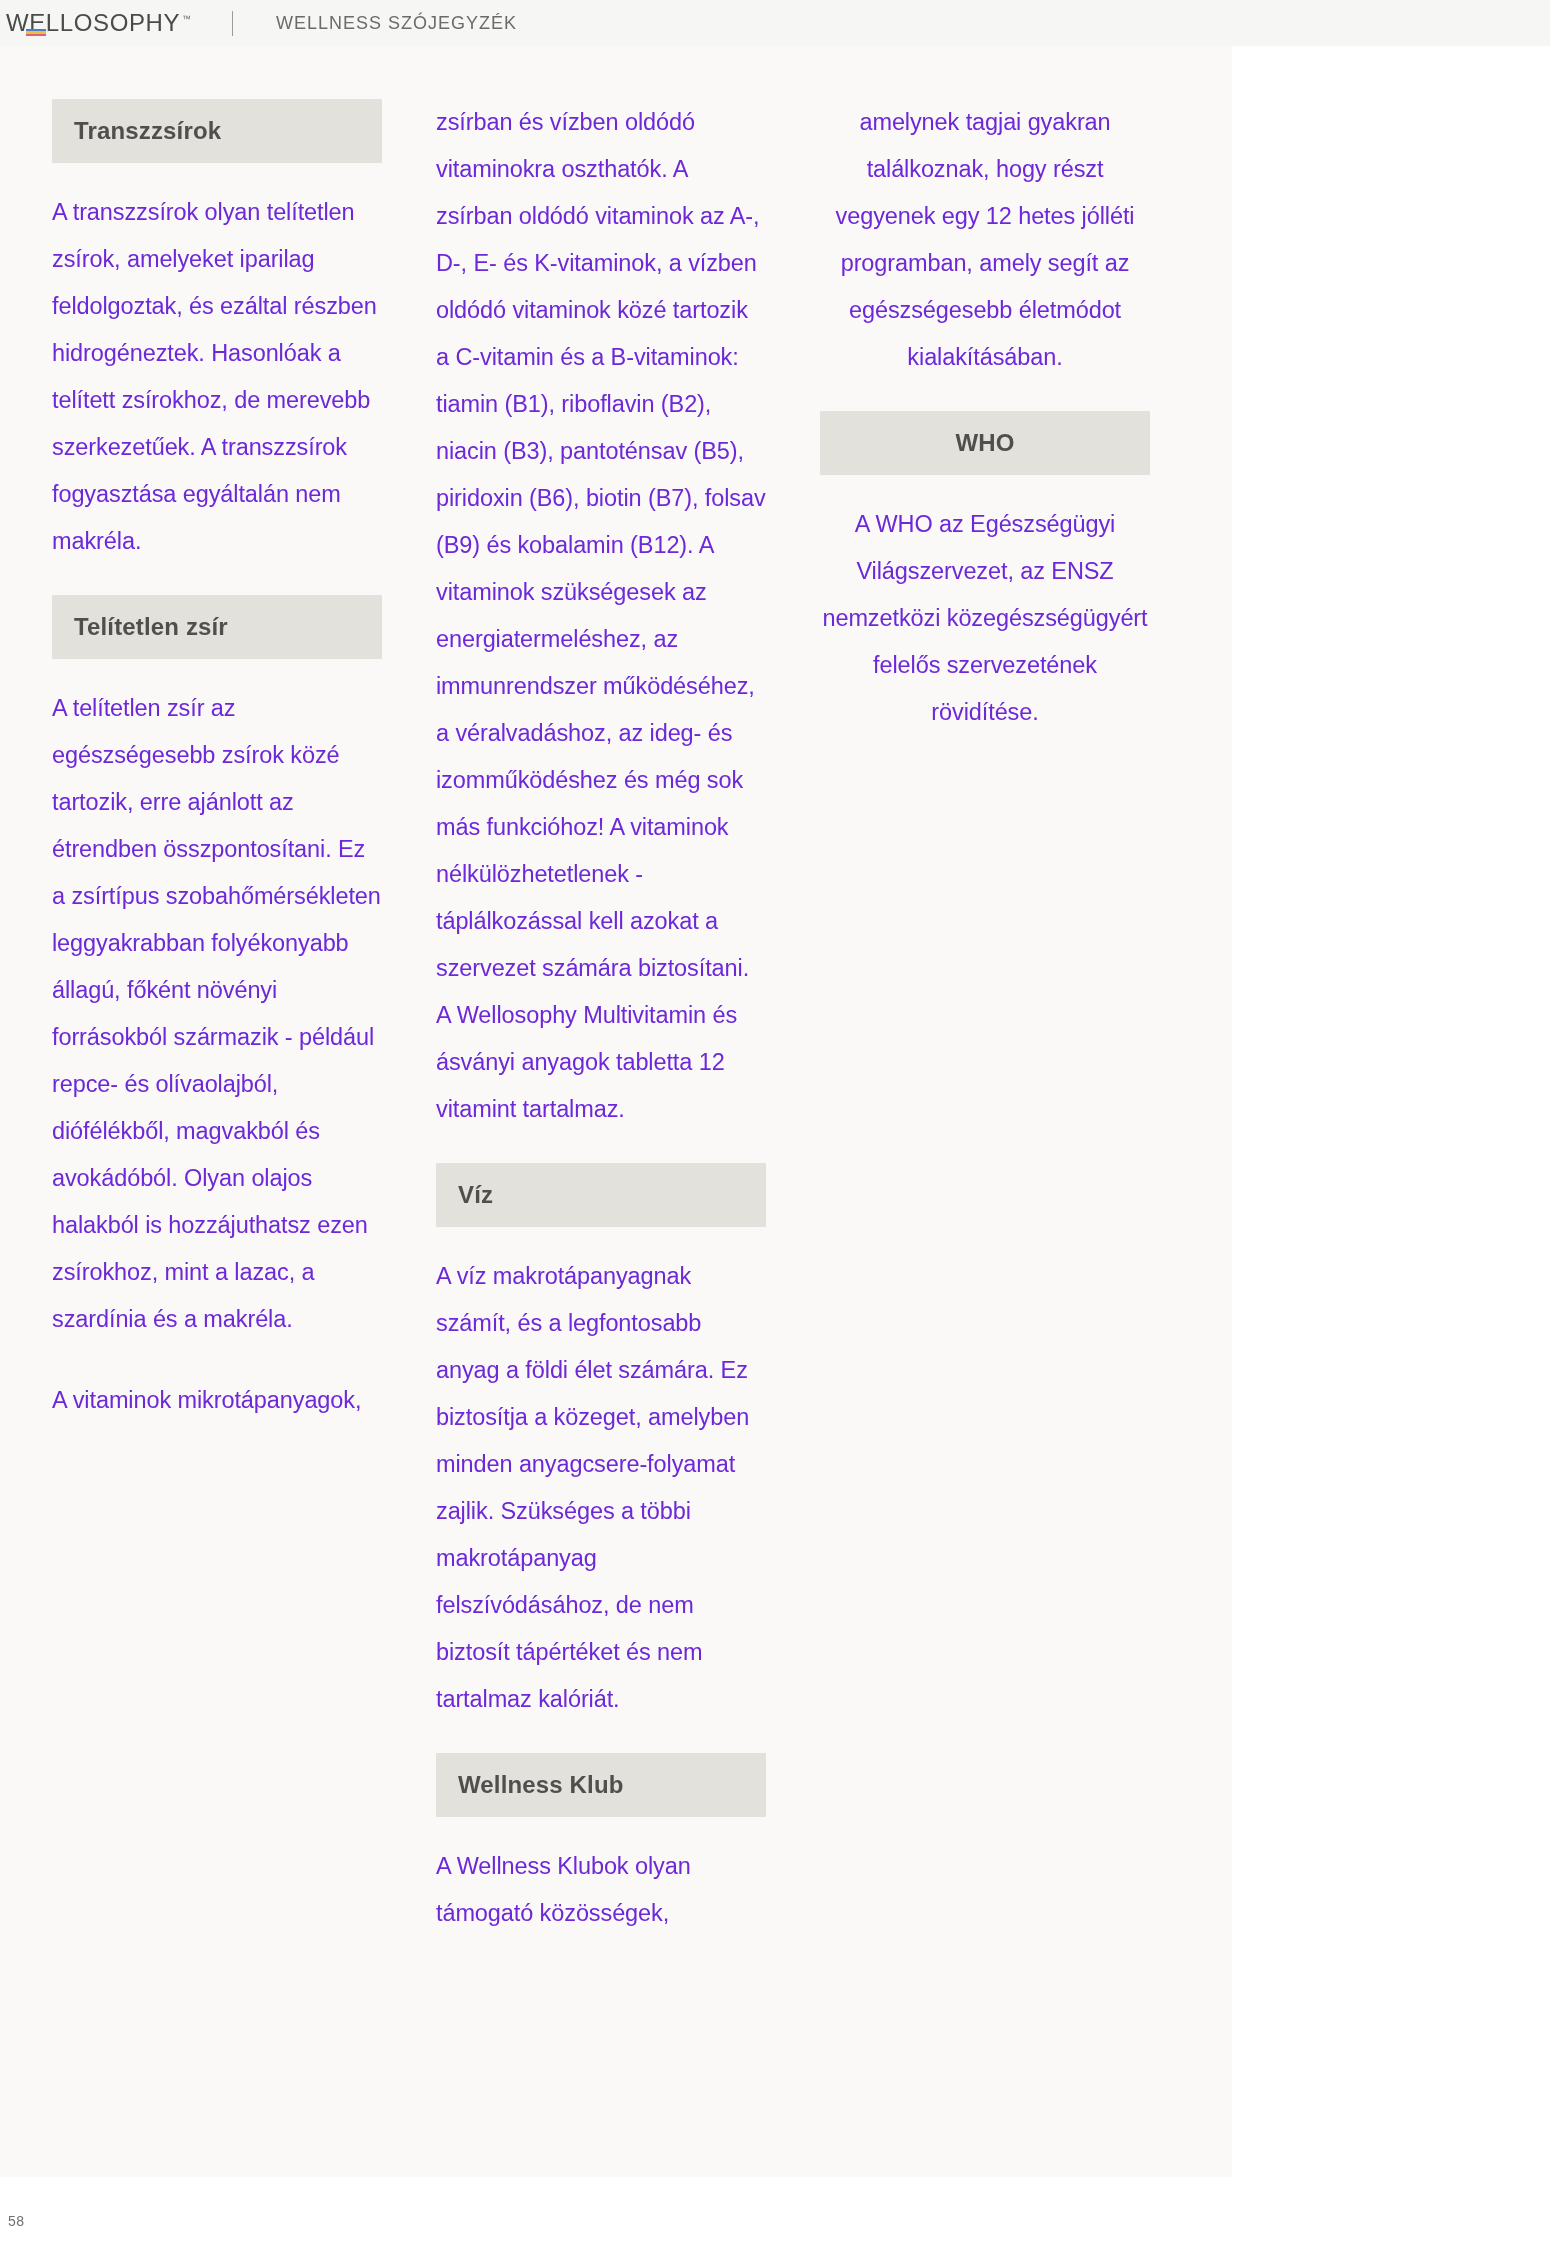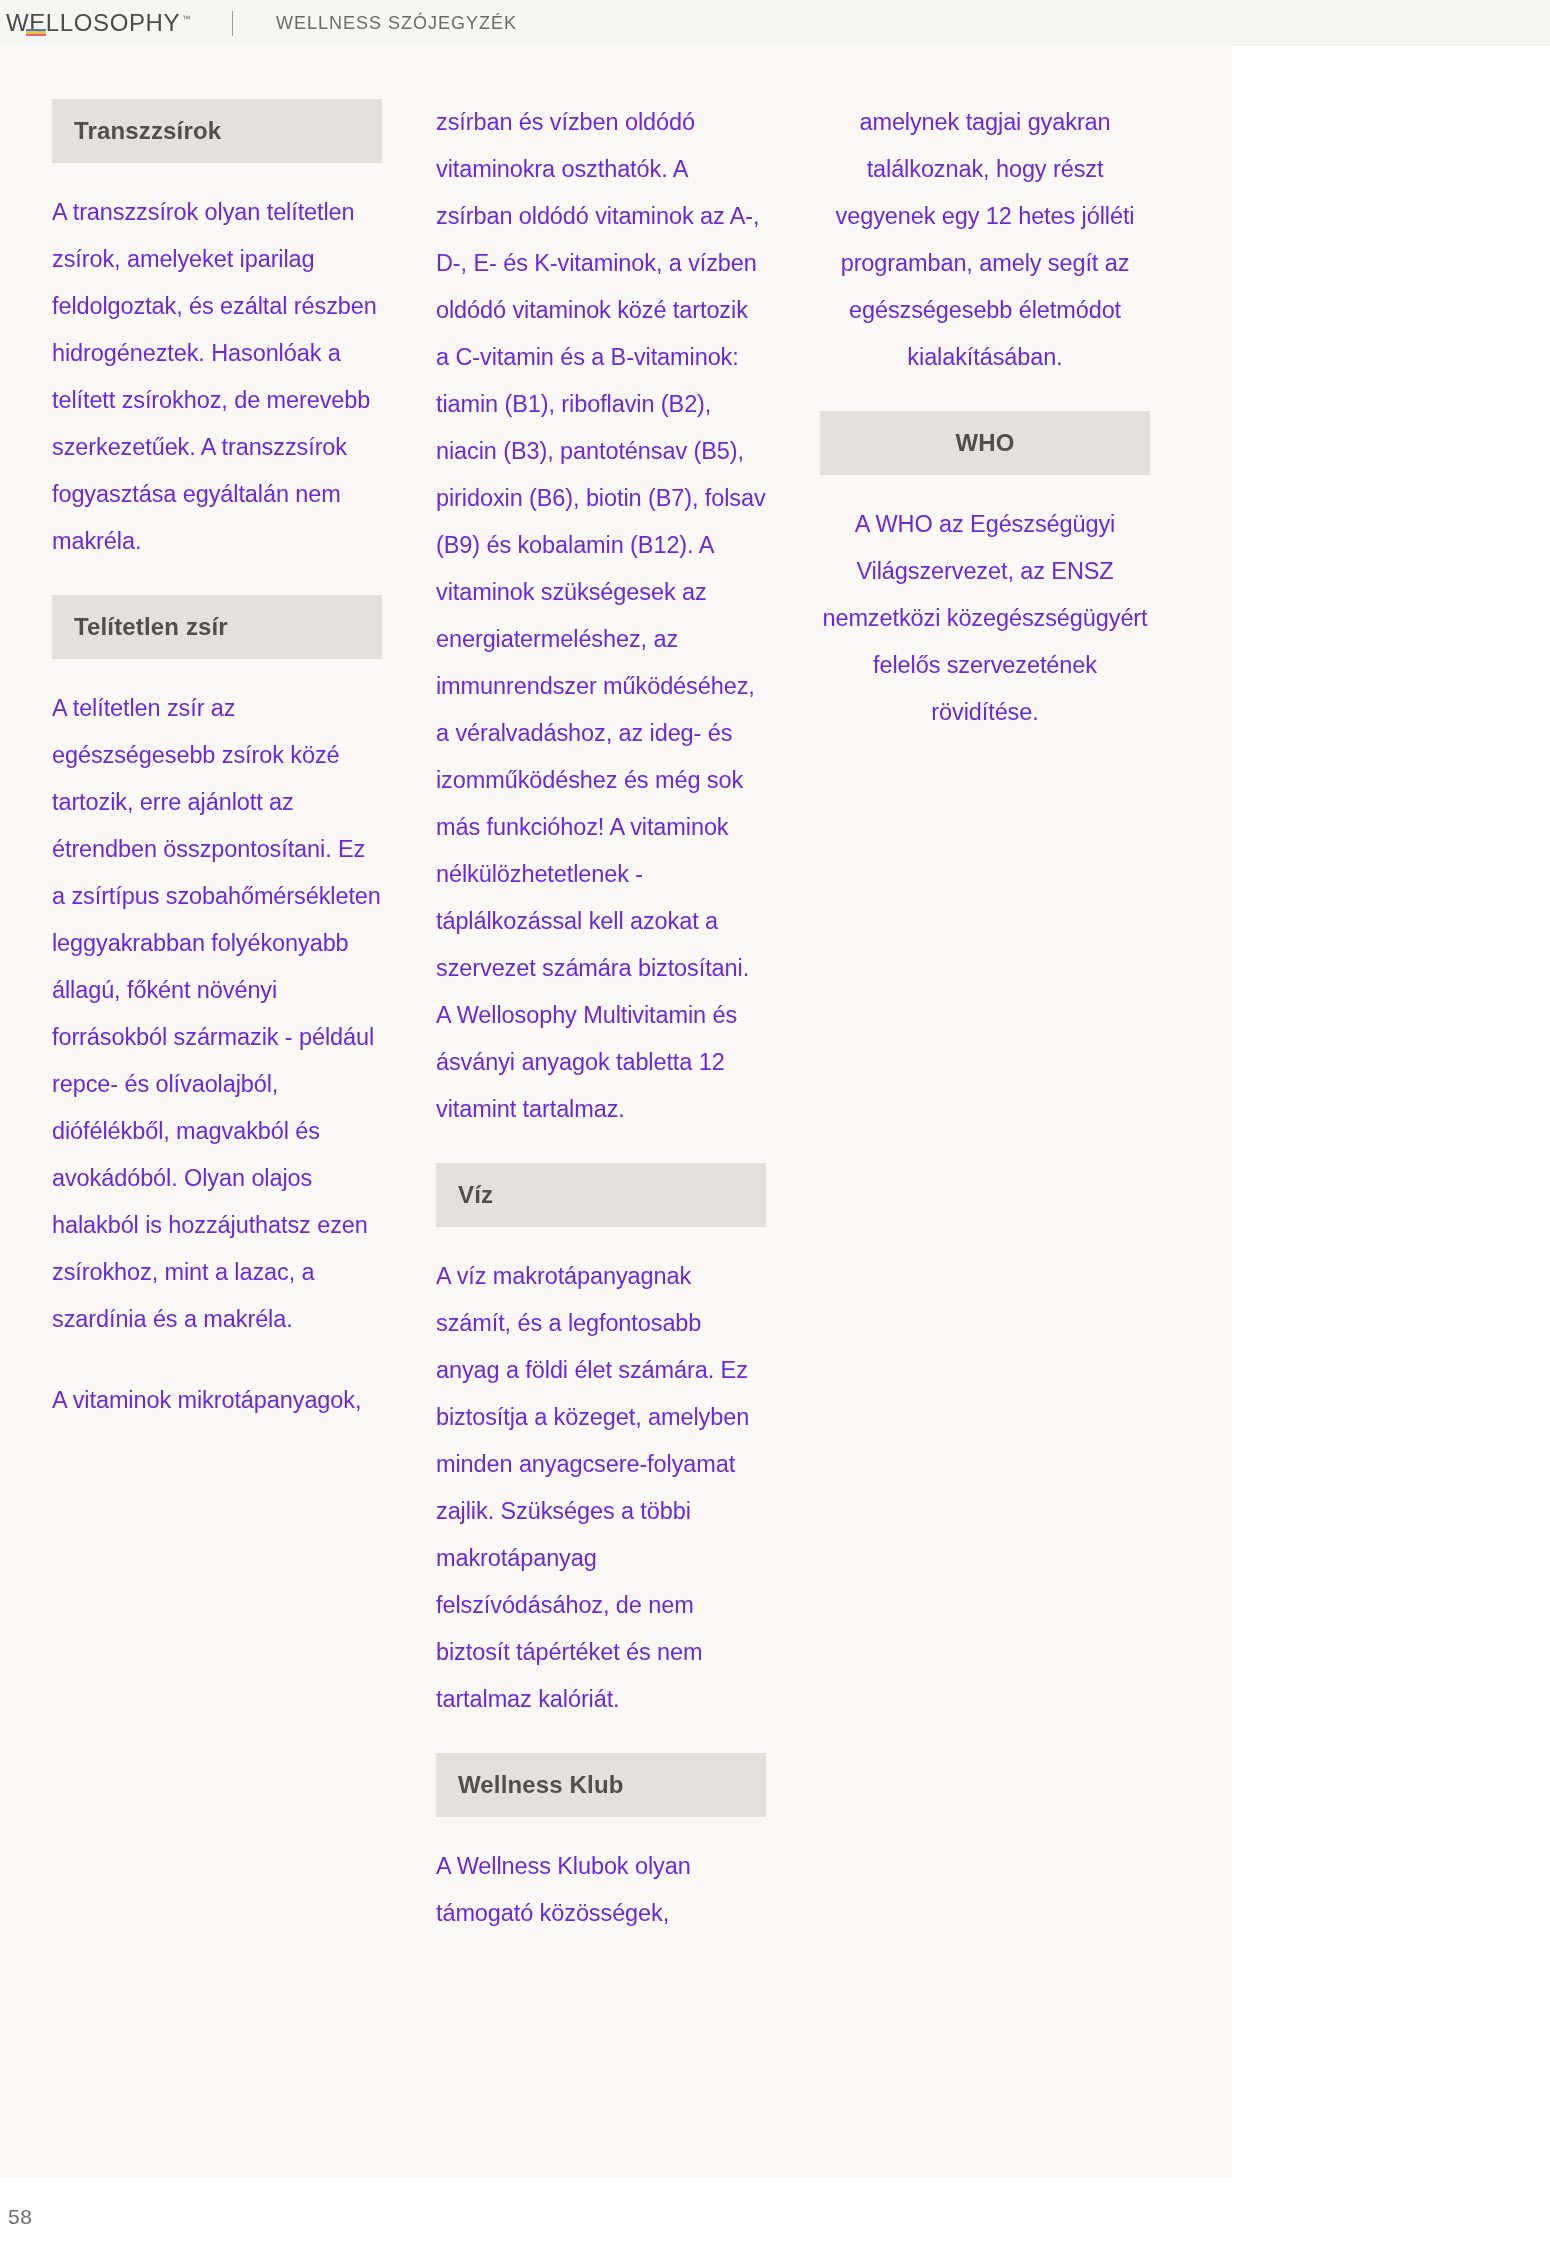--- a/index.html
+++ b/index.html
@@ -131,21 +131,21 @@
     left: 0;
     bottom: 0;
     width: 1550px;
     height: 70px;
     background: #ffffff;
   }
   #page-number {
     position: absolute;
     left: 8px;
     bottom: 18px;
-    font-size: 21px;
+    font-size: 14px;
     color: #6f6f6f;
     letter-spacing: 0.5px;
   }
 </style>
 </head>
 <body>
 
 <div id="page-header">
   <div class="brand-lockup">
     <div class="brand-word">

